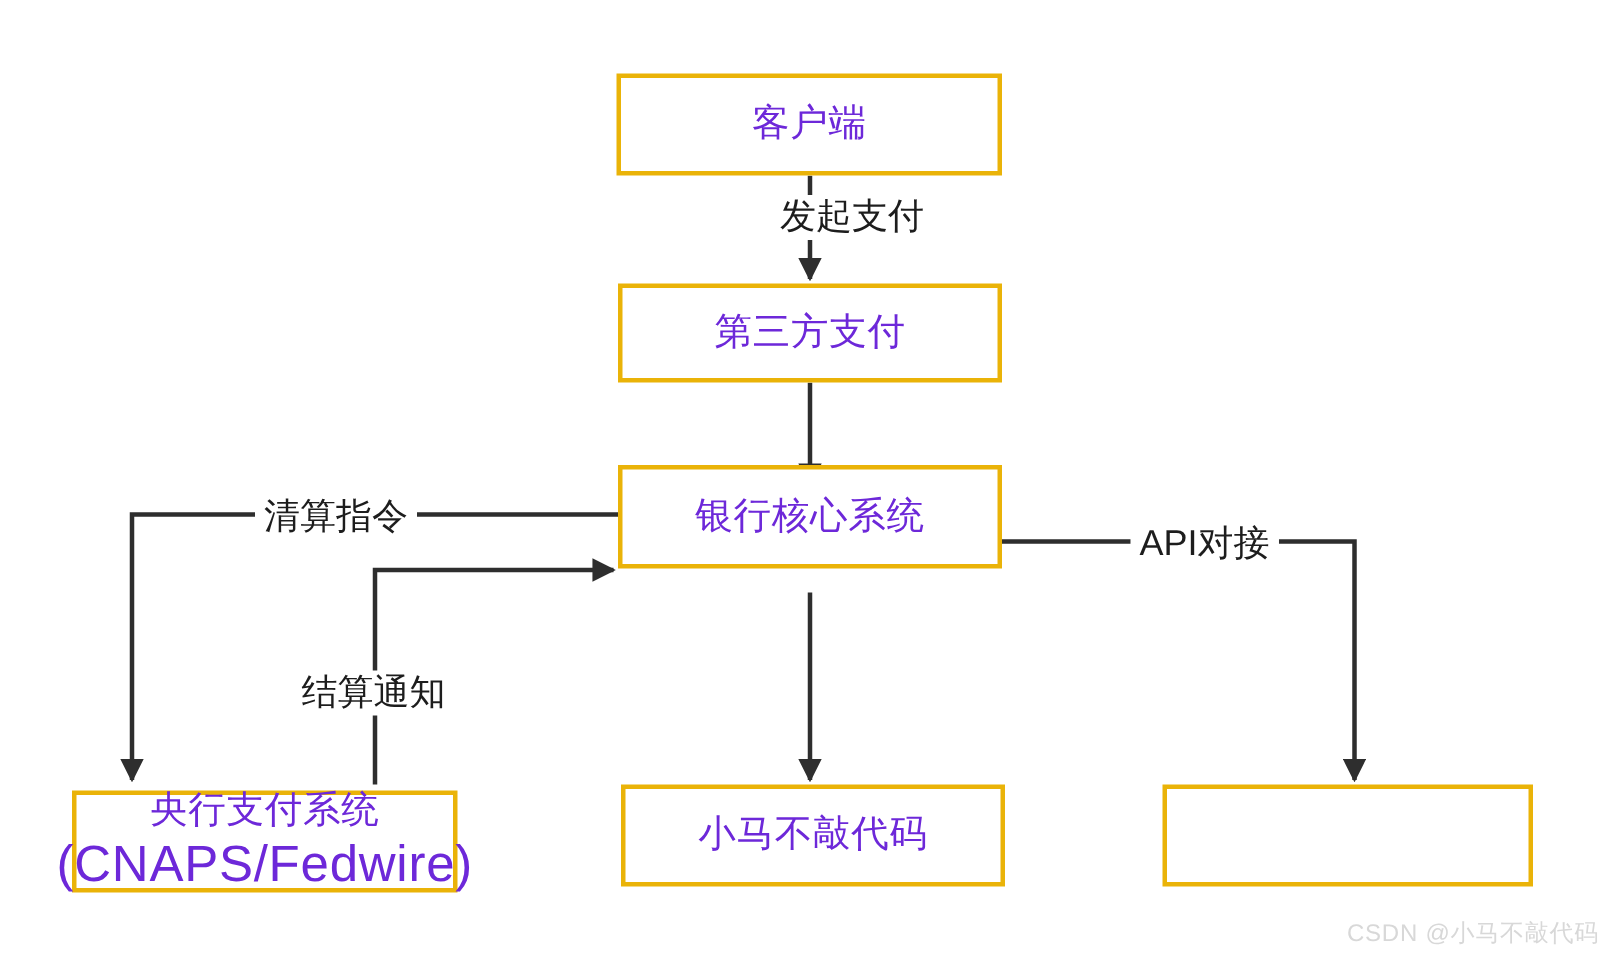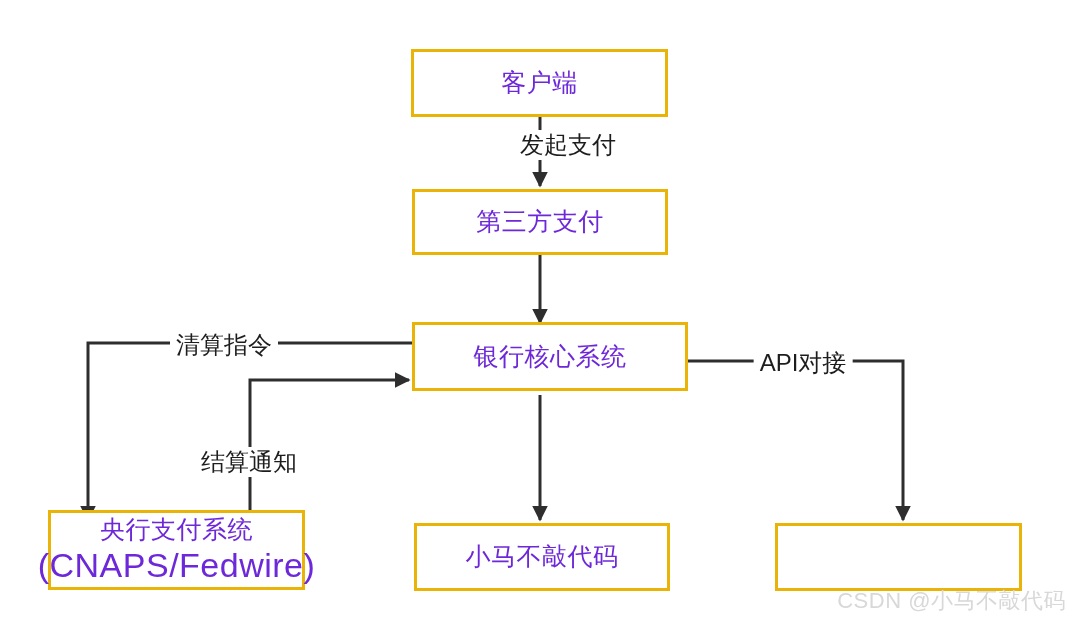--- a/index.html
+++ b/index.html
@@ -48,23 +48,23 @@
     color: #1d1d1d;
     font-size: 24px;
     line-height: 1;
     padding: 3px 6px;
     white-space: nowrap;
     z-index: 4;
   }
   .watermark {
     position: absolute;
     right: 14px;
-    bottom: 25px;
+    bottom: 8px;
     color: #d8d8d8;
-    font-size: 22px;
+    font-size: 16px;
     letter-spacing: 0.5px;
     white-space: nowrap;
     z-index: 5;
   }
 </style>
 </head>
 <body>
 
 <div id="canvas">
 
@@ -89,25 +89,25 @@
   </svg>
 
   <div class="node" style="left:411px; top:49px; width:257px; height:68px;">
     <span>客户端</span>
   </div>
 
   <div class="node" style="left:412px; top:189px; width:256px; height:66px;">
     <span>第三方支付</span>
   </div>
 
-  <div class="node" style="left:412px; top:322px; width:276px; height:69px;">
+  <div class="node" style="left:412px; top:310px; width:256px; height:69px;">
     <span>银行核心系统</span>
   </div>
 
-  <div class="node" style="left:48px; top:510px; width:257px; height:80px;align-items:center;">
+  <div class="node" style="left:48px; top:527px; width:257px; height:68px;align-items:center;">
     <span>央行支付系统</span>
     <span class="line2">(CNAPS/Fedwire)</span>
   </div>
 
   <div class="node" style="left:414px; top:523px; width:256px; height:68px;">
     <span>小马不敲代码</span>
   </div>
 
   <div class="node" style="left:775px; top:523px; width:247px; height:68px;">
   </div>

